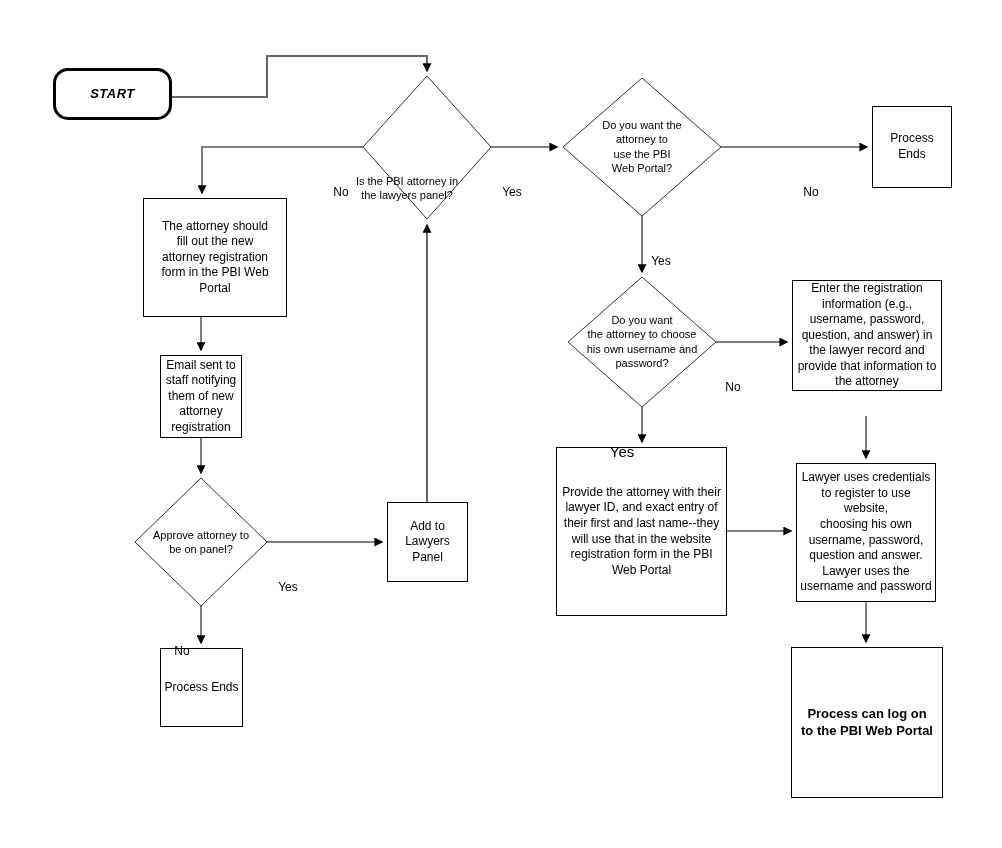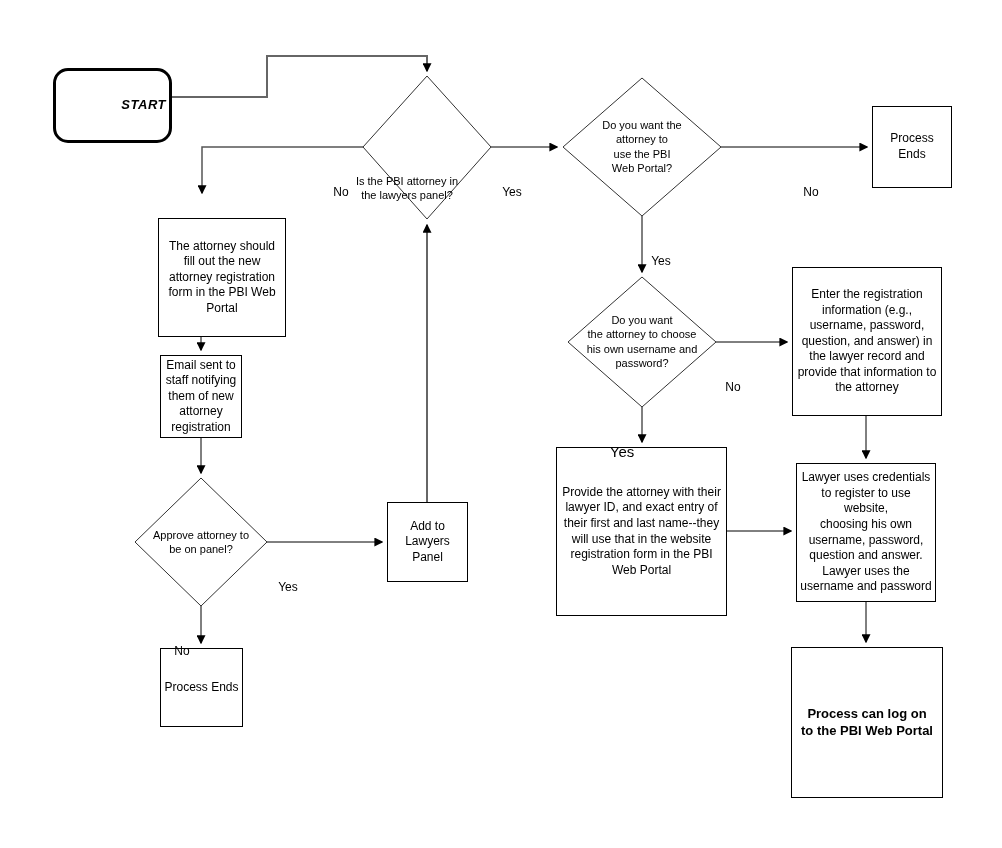--- a/index.html
+++ b/index.html
@@ -90,58 +90,58 @@
     <path d="M 866 416 V 458" fill="none" stroke="#000000" stroke-width="1" marker-end="url(#arrow)"></path>
     <path d="M 727 531 H 791" fill="none" stroke="#000000" stroke-width="1" marker-end="url(#arrow)"></path>
     <path d="M 866 602 V 642" fill="none" stroke="#000000" stroke-width="1" marker-end="url(#arrow)"></path>
 
     <polygon points="427,76 491,147 427,219 363,147" fill="#ffffff" stroke="#333333" stroke-width="1"></polygon>
     <polygon points="642,78 721,147 642,216 563,147" fill="#ffffff" stroke="#333333" stroke-width="1"></polygon>
     <polygon points="201,478 267,542 201,606 135,542" fill="#ffffff" stroke="#333333" stroke-width="1"></polygon>
     <polygon points="642,277 716,342 642,407 568,342" fill="#ffffff" stroke="#333333" stroke-width="1"></polygon>
   </svg>
 
-  <div class="node start-node" style="left:53px; top:68px; width:119px; height:75px;justify-content:flex-end;">
+  <div class="node start-node" style="left:53px; top:68px; width:119px; height:52px;">
     <span>START</span>
   </div>
 
   <div class="diamond-label" style="left:407px; top:148px;margin-top:40px;">Is the PBI attorney in
 the lawyers panel?</div>
   <div class="diamond-label" style="left:642px; top:147px;">Do you want the
 attorney to
 use the PBI
 Web Portal?</div>
   <div class="diamond-label" style="left:201px; top:542px;">Approve attorney to
 be on panel?</div>
   <div class="diamond-label" style="left:642px; top:342px;">Do you want
 the attorney to choose
 his own username and
 password?</div>
 
   <div class="node" style="left:872px; top:106px; width:80px; height:82px;">Process Ends</div>
 
-  <div class="node" style="left:158px; top:198px; width:128px; height:119px;margin-top:20px;">The attorney should
+  <div class="node" style="left:143px; top:198px; width:144px; height:119px;">The attorney should
 fill out the new
 attorney registration
 form in the PBI Web
 Portal</div>
 
   <div class="node" style="left:160px; top:355px; width:82px; height:83px;">Email sent to
 staff notifying
 them of new
 attorney
 registration</div>
 
   <div class="node" style="left:160px; top:648px; width:83px; height:79px;">Process Ends</div>
 
   <div class="node" style="left:387px; top:502px; width:81px; height:80px;">Add to
 Lawyers
 Panel</div>
 
-  <div class="node" style="left:792px; top:267px; width:150px; height:149px;">Enter the registration
+  <div class="node" style="left:792px; top:280px; width:150px; height:111px;">Enter the registration
 information (e.g.,
 username, password,
 question, and answer) in
 the lawyer record and
 provide that information to
 the attorney</div>
 
   <div class="node" style="left:556px; top:447px; width:171px; height:169px;">Provide the attorney with their
 lawyer ID, and exact entry of
 their first and last name--they

